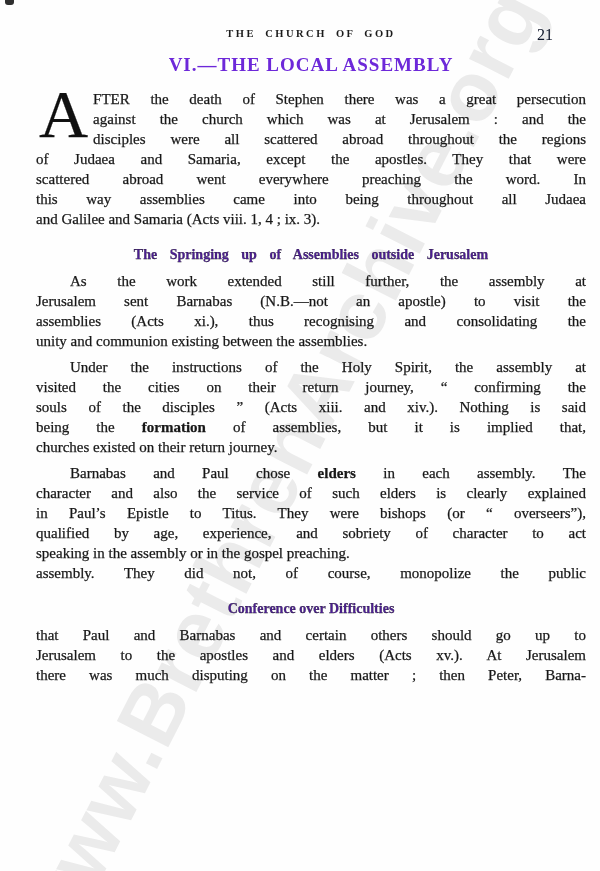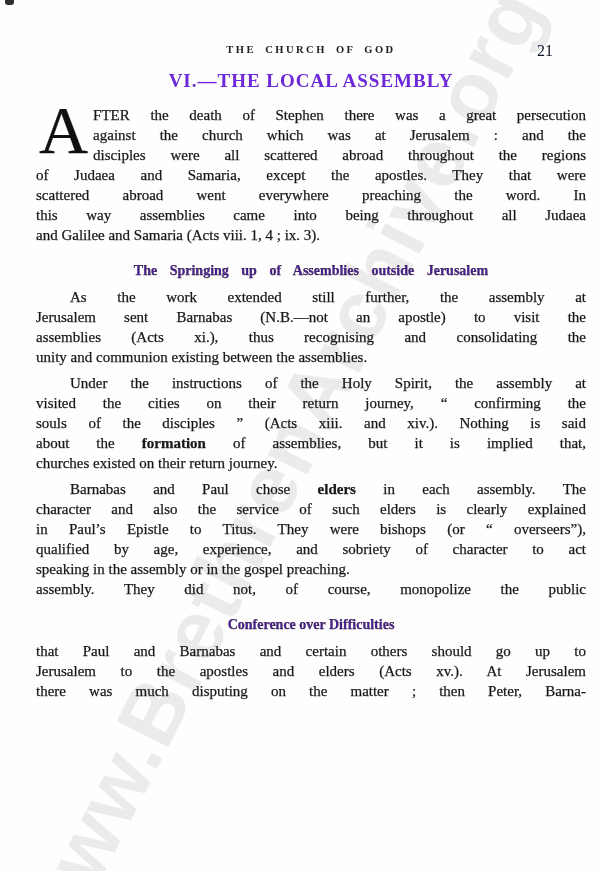--- a/index.html
+++ b/index.html
@@ -35,21 +35,21 @@
     width: 9px; height: 5px;
     background: #2f2f2f;
     border-radius: 0 0 3px 3px;
     z-index: 2;
   }
   .content {
     position: relative;
     z-index: 1;
     margin-left: 36px;
     width: 550px;
-    padding-top: 44px;
+    padding-top: 28px;
   }
   .running-header {
     position: relative;
     height: 14px;
     line-height: 12px;
   }
   .rh-title {
     text-align: center;
     font-weight: bold;
     font-size: 10.5px;
@@ -135,21 +135,21 @@
         <div class="paragraph">
           <div class="line indent"><span>As the work extended still further, the assembly at</span></div>
           <div class="line"><span>Jerusalem sent Barnabas (N.B.—not an apostle) to visit the</span></div>
           <div class="line"><span>assemblies (Acts xi.), thus recognising and consolidating the</span></div>
           <div class="line last"><span>unity and communion existing between the assemblies.</span></div>
         </div>
         <div class="paragraph">
           <div class="line indent"><span>Under the instructions of the Holy Spirit, the assembly at</span></div>
           <div class="line"><span>visited the cities on their return journey, “ confirming the</span></div>
           <div class="line"><span>souls of the disciples ” (Acts xiii. and xiv.). Nothing is said</span></div>
-          <div class="line"><span>about the </span><span class="bold">formation</span><span> of assemblies, but it is implied that,</span></div>
+          <div class="line"><span>being the </span><span class="bold">formation</span><span> of assemblies, but it is implied that,</span></div>
           <div class="line last"><span>churches existed on their return journey.</span></div>
         </div>
         <div class="paragraph">
           <div class="line indent"><span>Barnabas and Paul chose </span><span class="bold">elders</span><span> in each assembly. The</span></div>
           <div class="line"><span>character and also the service of such elders is clearly explained</span></div>
           <div class="line"><span>in Paul’s Epistle to Titus. They were bishops (or “ overseers”),</span></div>
           <div class="line"><span>qualified by age, experience, and sobriety of character to act</span></div>
           <div class="line last"><span>speaking in the assembly or in the gospel preaching.</span></div>
           <div class="line"><span>assembly. They did not, of course, monopolize the public</span></div>
         </div>

